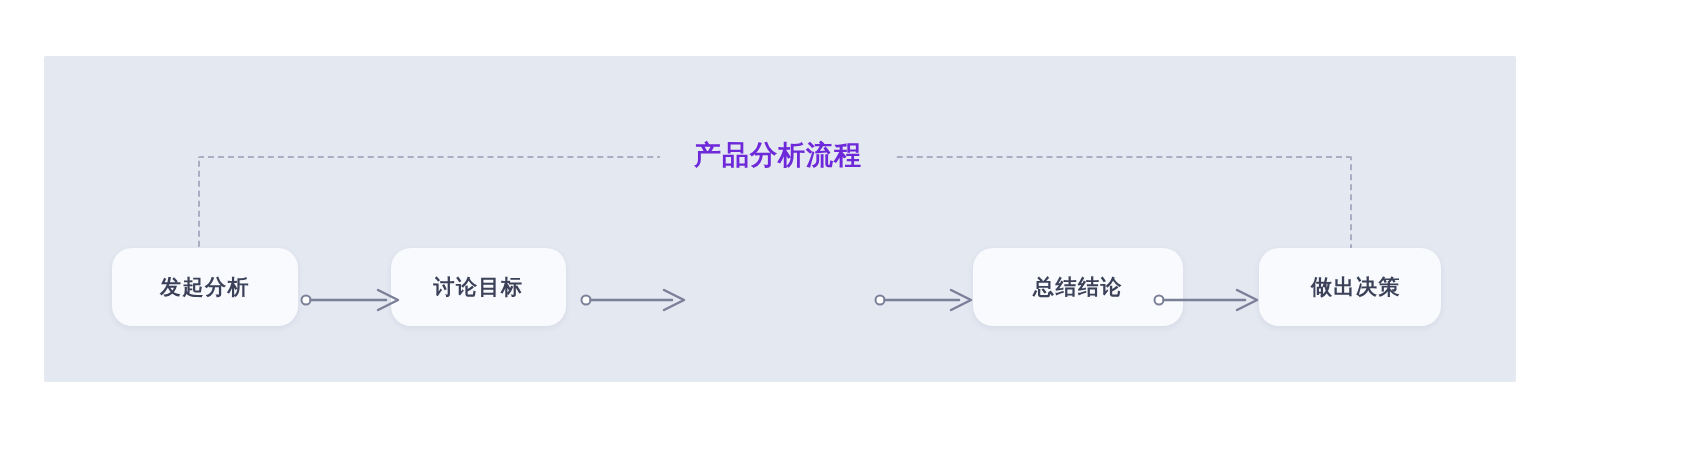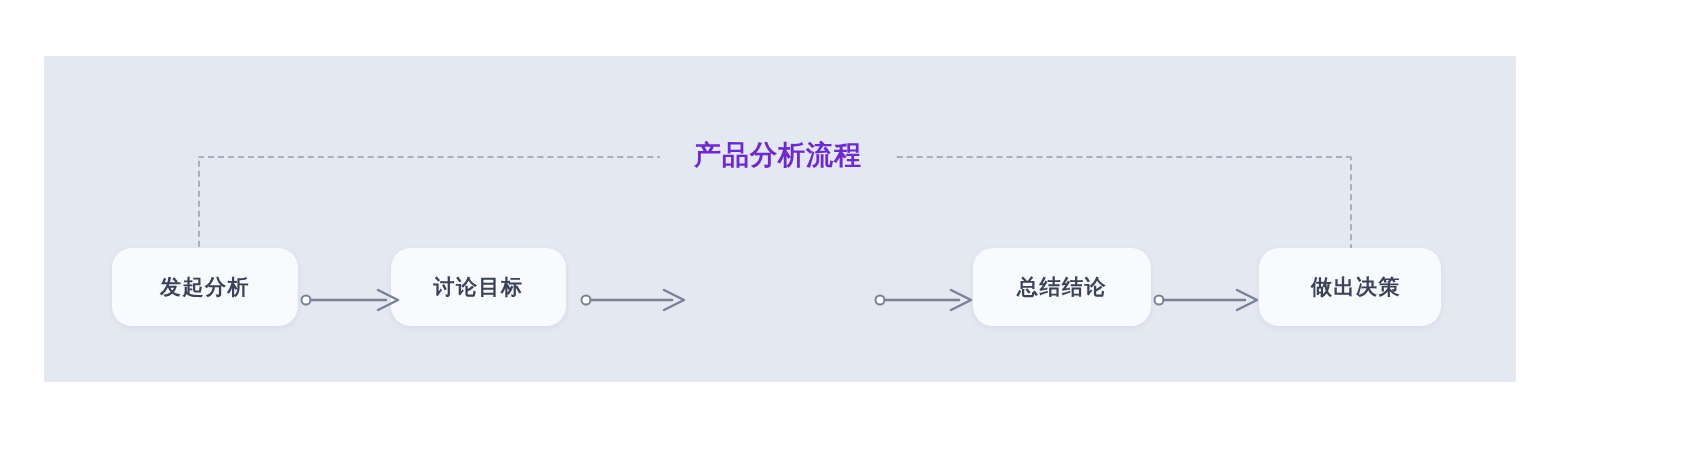--- a/index.html
+++ b/index.html
@@ -124,21 +124,21 @@
   <div id="group-title">产品分析流程</div>
 
   <div id="flow-row">
 
   <div class="node-card" style="left: 112px; width: 186px;">
         <span class="node-label">发起分析</span>
       </div>
       <div class="node-card" style="left: 391px; width: 175px;">
         <span class="node-label">讨论目标</span>
       </div>
-      <div class="node-card" style="left: 973px; width: 178px;">
+      <div class="node-card" style="left: 973px; width: 210px;">
         <span class="node-label">总结结论</span>
       </div>
       <div class="node-card" style="left: 1259px; width: 182px; padding-left: 30px;">
         <span class="node-label">做出决策</span>
       </div>
       <div class="connector" style="left: 300px; width: 100px;">
         <svg width="100" height="24" viewBox="0 0 100 24">
           <circle cx="6" cy="12" r="4.5" fill="#ffffff" stroke="#7b8099" stroke-width="2"></circle>
           <line x1="10.5" y1="12" x2="86" y2="12" stroke="#7b8099" stroke-width="2.5" stroke-linecap="round"></line>
           <polyline points="78,2 98,12 78,22" fill="none" stroke="#7b8099" stroke-width="2.5" stroke-linecap="round" stroke-linejoin="round"></polyline>

